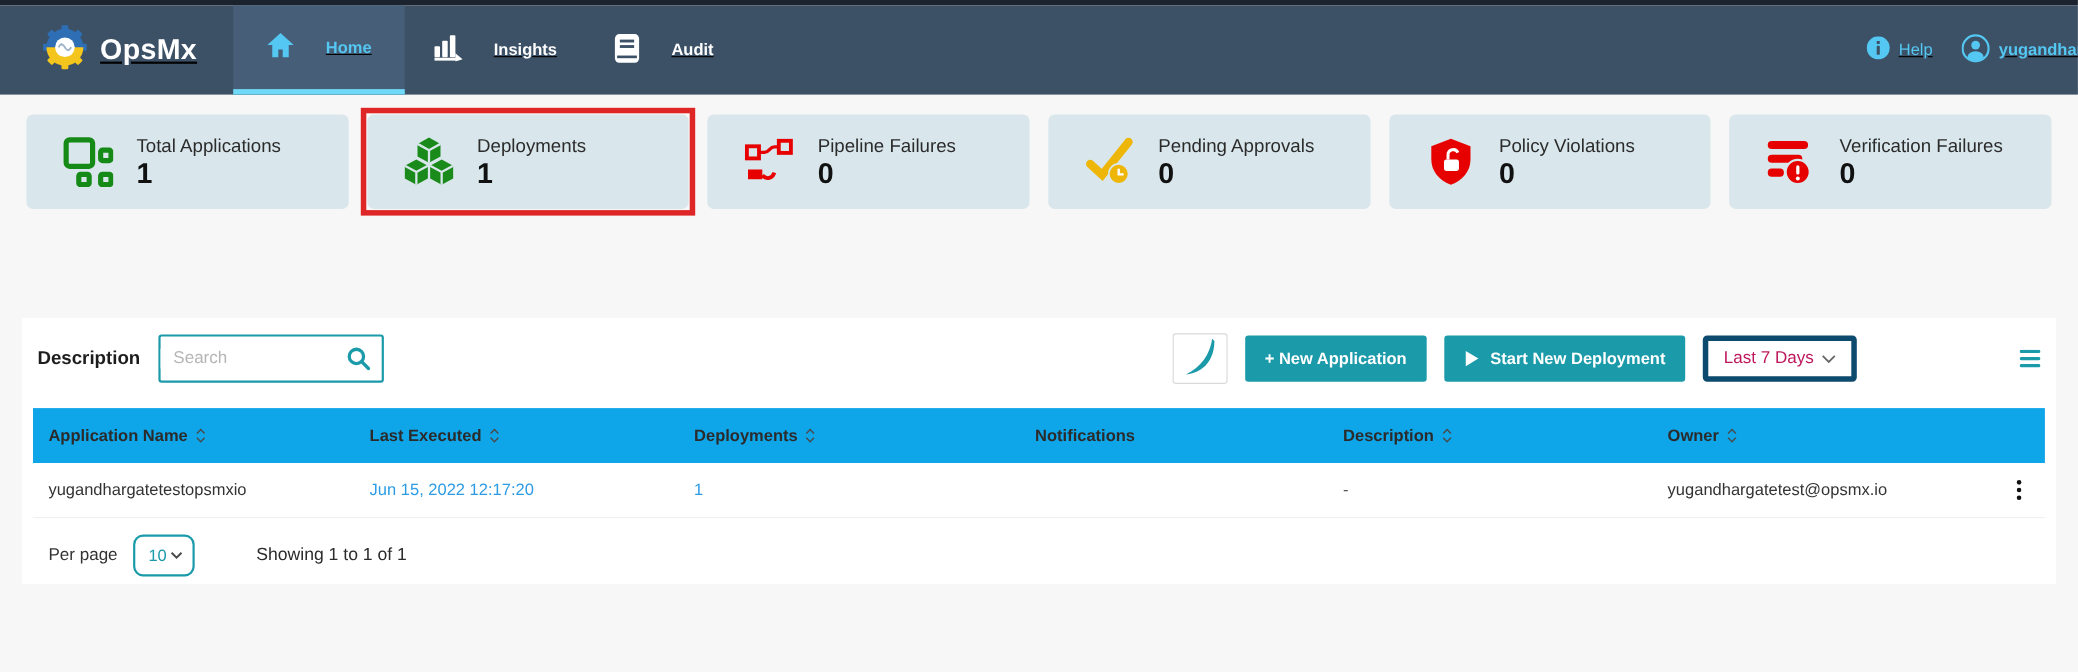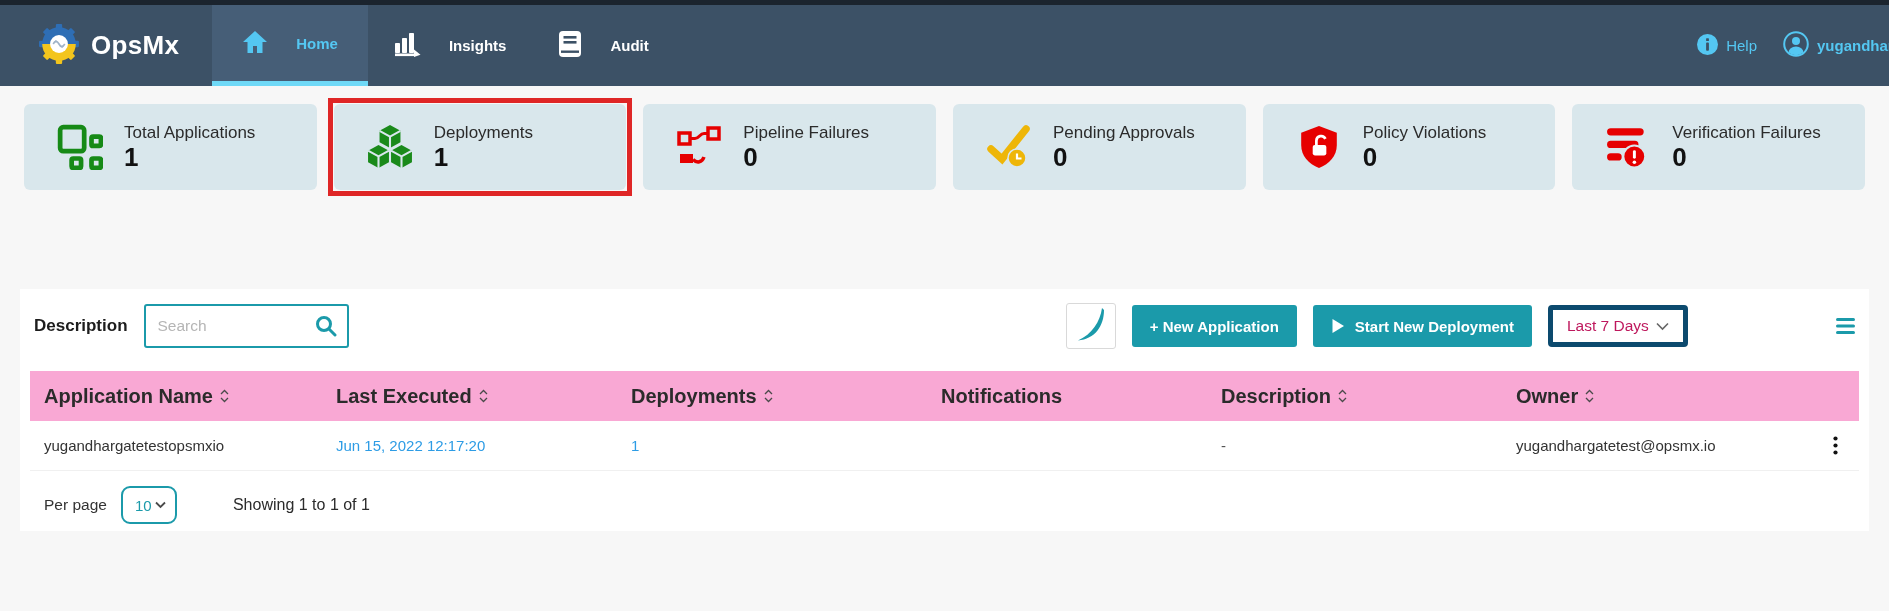--- a/index.html
+++ b/index.html
@@ -1,21 +1,21 @@
 <!DOCTYPE html>
 <html><head>
 <meta charset="utf-8">
 <style>
   * { box-sizing: border-box; margin: 0; padding: 0; }
   html,body { width:1889px; height:611px; overflow:hidden; background:#f7f7f7;
               font-family:"Liberation Sans", sans-serif; }
 
   
   .top-strip { height:5px; background:#1b242e; }
-  .navbar { height:81px; background:#3c5166; display:flex; align-items:stretch; }
+  .navbar { height:81px; background:#3c5166; display:flex; align-items:stretch;text-decoration:underline; }
   .brand { display:flex; align-items:center; gap:11px; padding:0 33px 0 38px; }
   .brand-name { color:#fff; font-size:26px; font-weight:700; letter-spacing:.3px; }
   .nav-tabs { display:flex; align-items:stretch; }
   .nav-item { display:flex; align-items:center; gap:28px; padding:0 26px;
               color:#fff; font-size:15px; font-weight:600; cursor:pointer; }
   .nav-item.active { background:#465e77; border-bottom:5px solid #6fd9f7;
                      color:#54c7f2; padding:0 30px; }
   .nav-right { margin-left:auto; display:flex; align-items:center; gap:26px; }
   .help-item { display:flex; align-items:center; gap:8px; color:#54c7f2; font-size:15px; cursor:pointer; }
   .user-item { display:flex; align-items:center; gap:8px; color:#54c7f2; font-size:15px;
@@ -51,21 +51,21 @@
   .select-box { width:140px; height:42px; border:5px solid #0c4a6e; border-radius:4px;
                 background:#fff; display:flex; align-items:center; justify-content:space-between;
                 padding:0 14px; font-size:15.5px; color:#be185d; cursor:pointer; }
   .hamburger { margin-left:132px; display:flex; cursor:pointer; }
 
   
   .table { margin:22px 10px 0; }
   .thead, .trow { display:grid;
       grid-template-columns:292px 295px 310px 280px 295px 1fr 48px;
       align-items:center; height:50px; padding-left:14px; }
-  .thead { background:#f9a8d4; font-size:20px; font-weight:600; color:#2b2b2b; }
+  .thead { background:#0ea5e9; font-size:15px; font-weight:600; color:#2b2b2b; }
   .th { display:flex; align-items:center; gap:7px; cursor:pointer; }
   .trow { background:#fff; font-size:15px; color:#333; border-bottom:1px solid #f0f0f0; }
   .link { color:#2d9ce5; cursor:pointer; }
   .dash { color:#555; }
   .kebab { display:flex; justify-content:center; cursor:pointer; }
 
   
   .pagination { display:flex; align-items:center; margin:12px 0 0 24px; height:44px; }
   .per-page-label { font-size:15.5px; color:#333; }
   .per-page-select { margin-left:14px; width:56px; height:38px; border:2px solid #1b9aaa;

